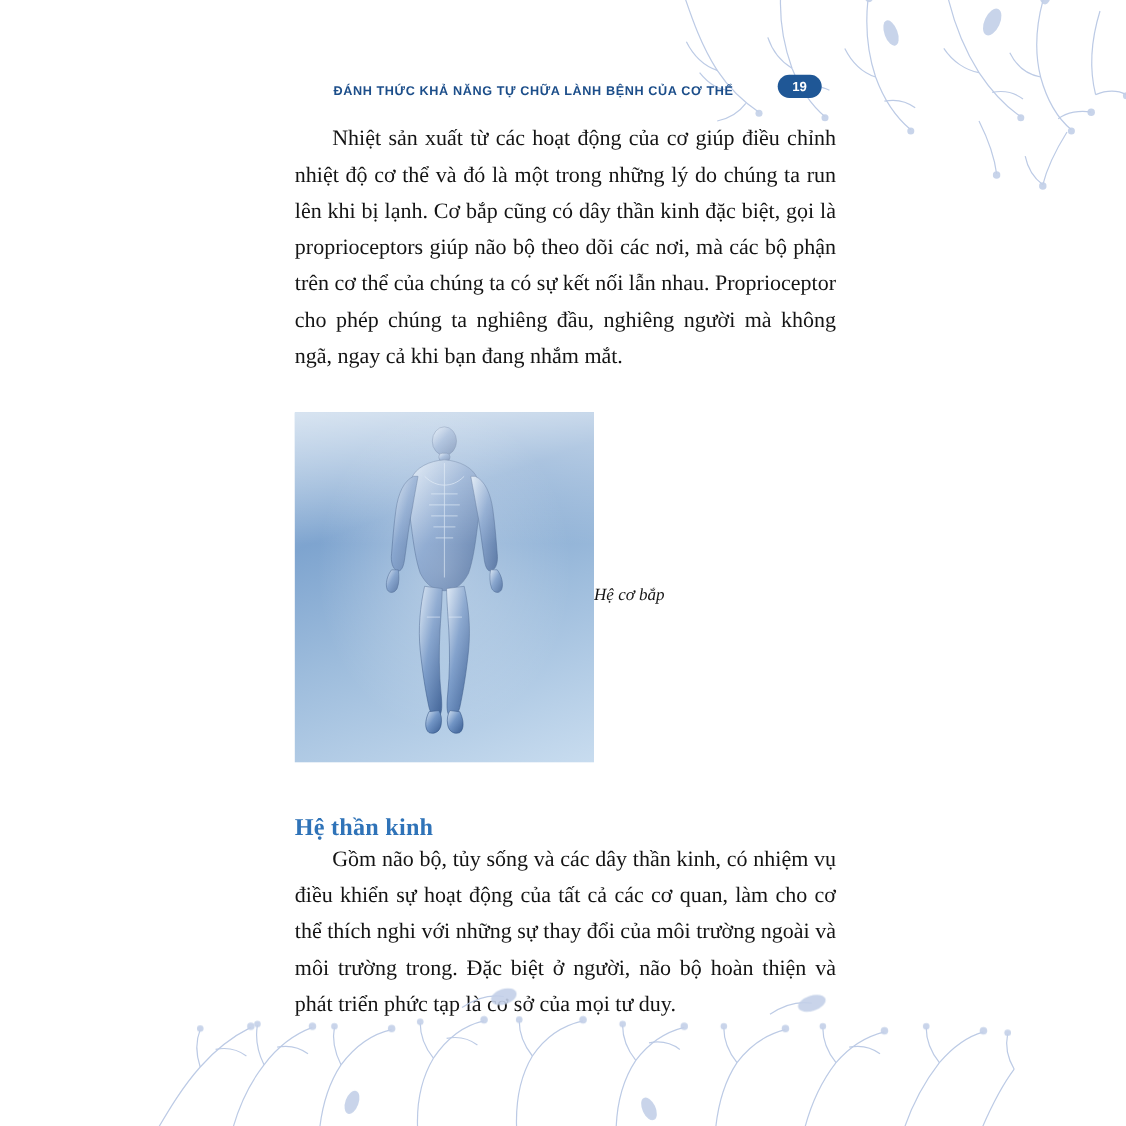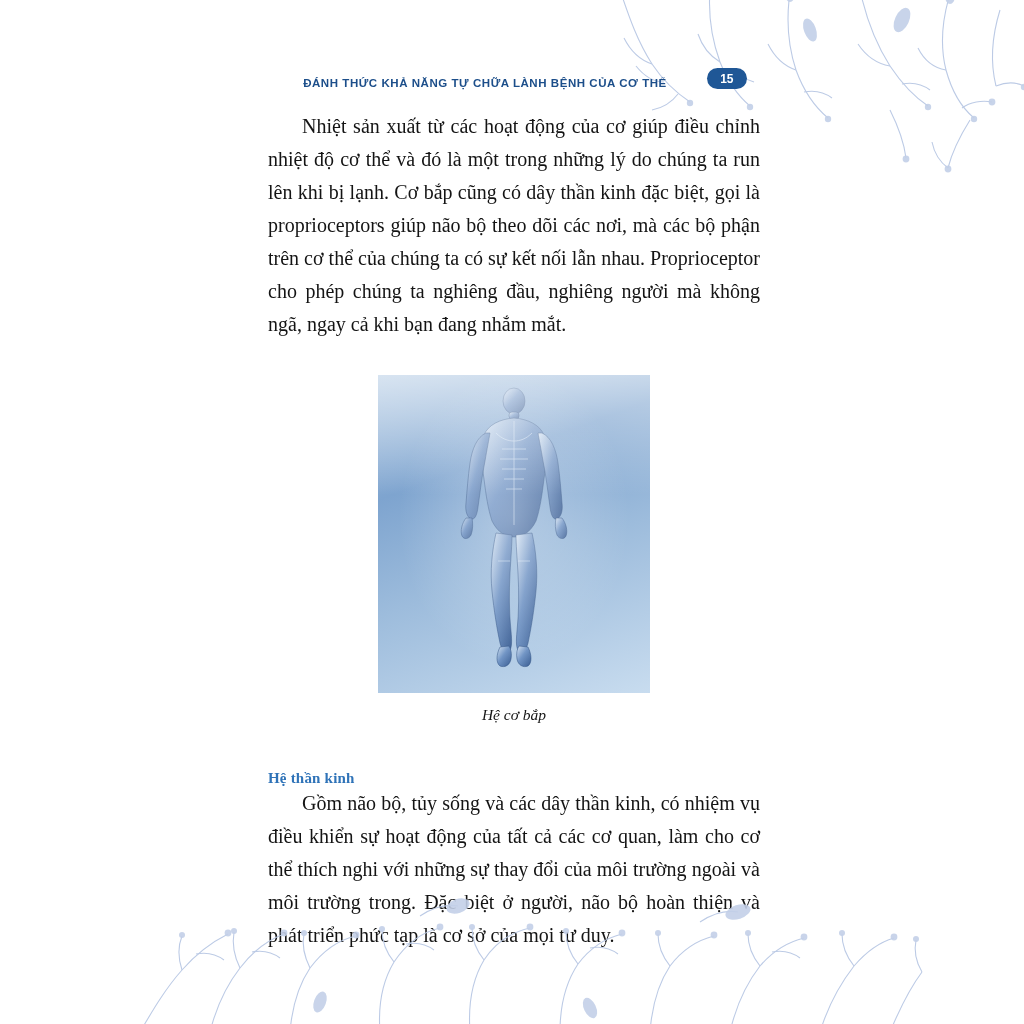--- a/index.html
+++ b/index.html
@@ -90,21 +90,21 @@
     text-align: justify;
     text-indent: 34px;
     color: #141414;
     hyphens: none;
   }
 
   
   .figure {
     margin-top: 34px;
     display: flex;
-    flex-direction: column;
+    flex-direction: row;
     align-items: center;
   }
   .figure-image {
     width: 272px;
     height: 318px;
     background: linear-gradient(160deg, #a8c3e0 0%, #7ea4cf 30%, #9dbcdc 58%, #c8dcef 100%);
     position: relative;
     overflow: hidden;
   }
   .figure-image::after {
@@ -116,21 +116,21 @@
   .figure-caption {
     margin-top: 13px;
     font-size: 15.5px;
     font-style: italic;
     color: #141414;
   }
 
   
   h2.section-heading {
     margin: 46px 0 0 0;
-    font-size: 15px;
+    font-size: 22px;
     font-weight: 700;
     color: #2f73b8;
     letter-spacing: 0.2px;
   }
   .after-heading {
     margin-top: 22px;
   }
 
   
   .fig-svg { position: absolute; inset: 0; }
@@ -179,21 +179,21 @@
       <circle cx="388" cy="179" r="3.4"></circle>
       <circle cx="346" cy="169" r="3.4"></circle>
       <circle cx="432" cy="112" r="3.4"></circle>
       <ellipse cx="342" cy="30" rx="7" ry="13" transform="rotate(25 342 30)"></ellipse>
       <ellipse cx="250" cy="40" rx="6" ry="12" transform="rotate(-20 250 40)"></ellipse>
     </g>
   </svg>
 
   <div class="running-head">
     <span class="running-head-text">ĐÁNH THỨC KHẢ NĂNG TỰ CHỮA LÀNH BỆNH CỦA CƠ THỂ</span>
-    <span class="page-number-badge">15</span>
+    <span class="page-number-badge">19</span>
   </div>
 
   <div class="column">
 
     <p class="body-text">Nhiệt sản xuất từ các hoạt động của cơ giúp điều chỉnh nhiệt độ cơ thể và đó là một trong những lý do chúng ta run lên khi bị lạnh. Cơ bắp cũng có dây thần kinh đặc biệt, gọi là proprioceptors giúp não bộ theo dõi các nơi, mà các bộ phận trên cơ thể của chúng ta có sự kết nối lẫn nhau. Proprioceptor cho phép chúng ta nghiêng đầu, nghiêng người mà không ngã, ngay cả khi bạn đang nhắm mắt.</p>
 
     <div class="figure">
       <div class="figure-image">
         <svg class="fig-svg" viewBox="0 0 272 318" xmlns="http://www.w3.org/2000/svg">
           <defs>

